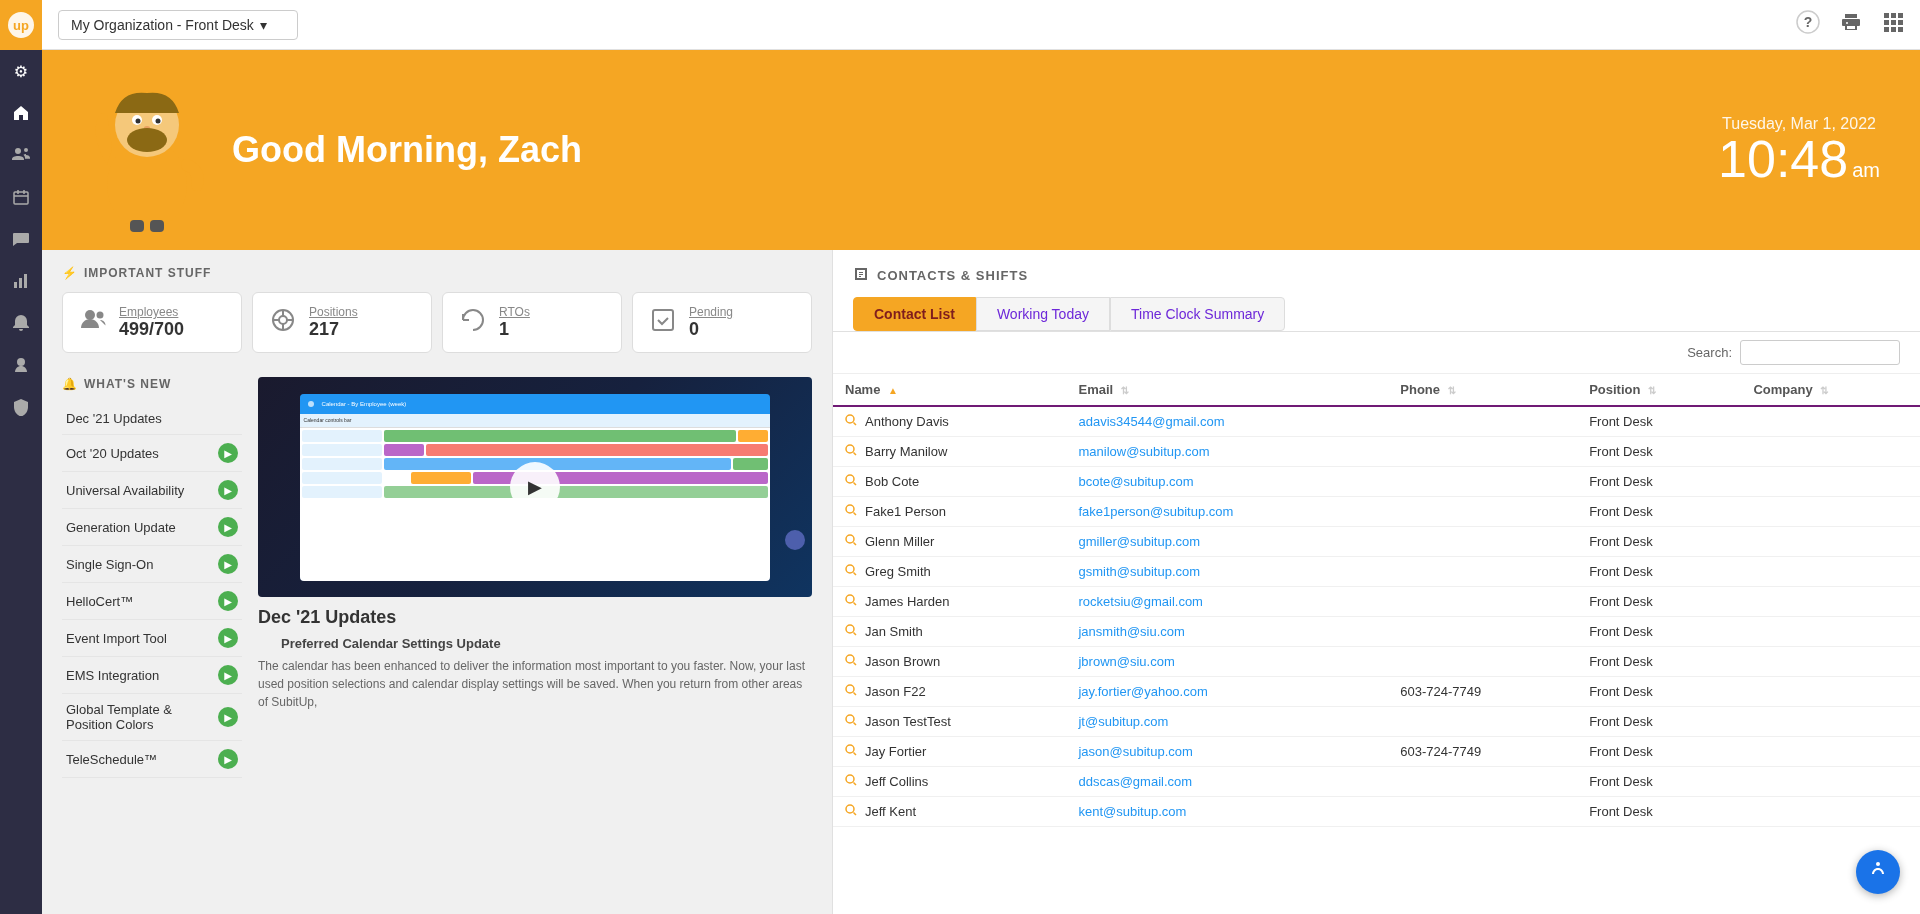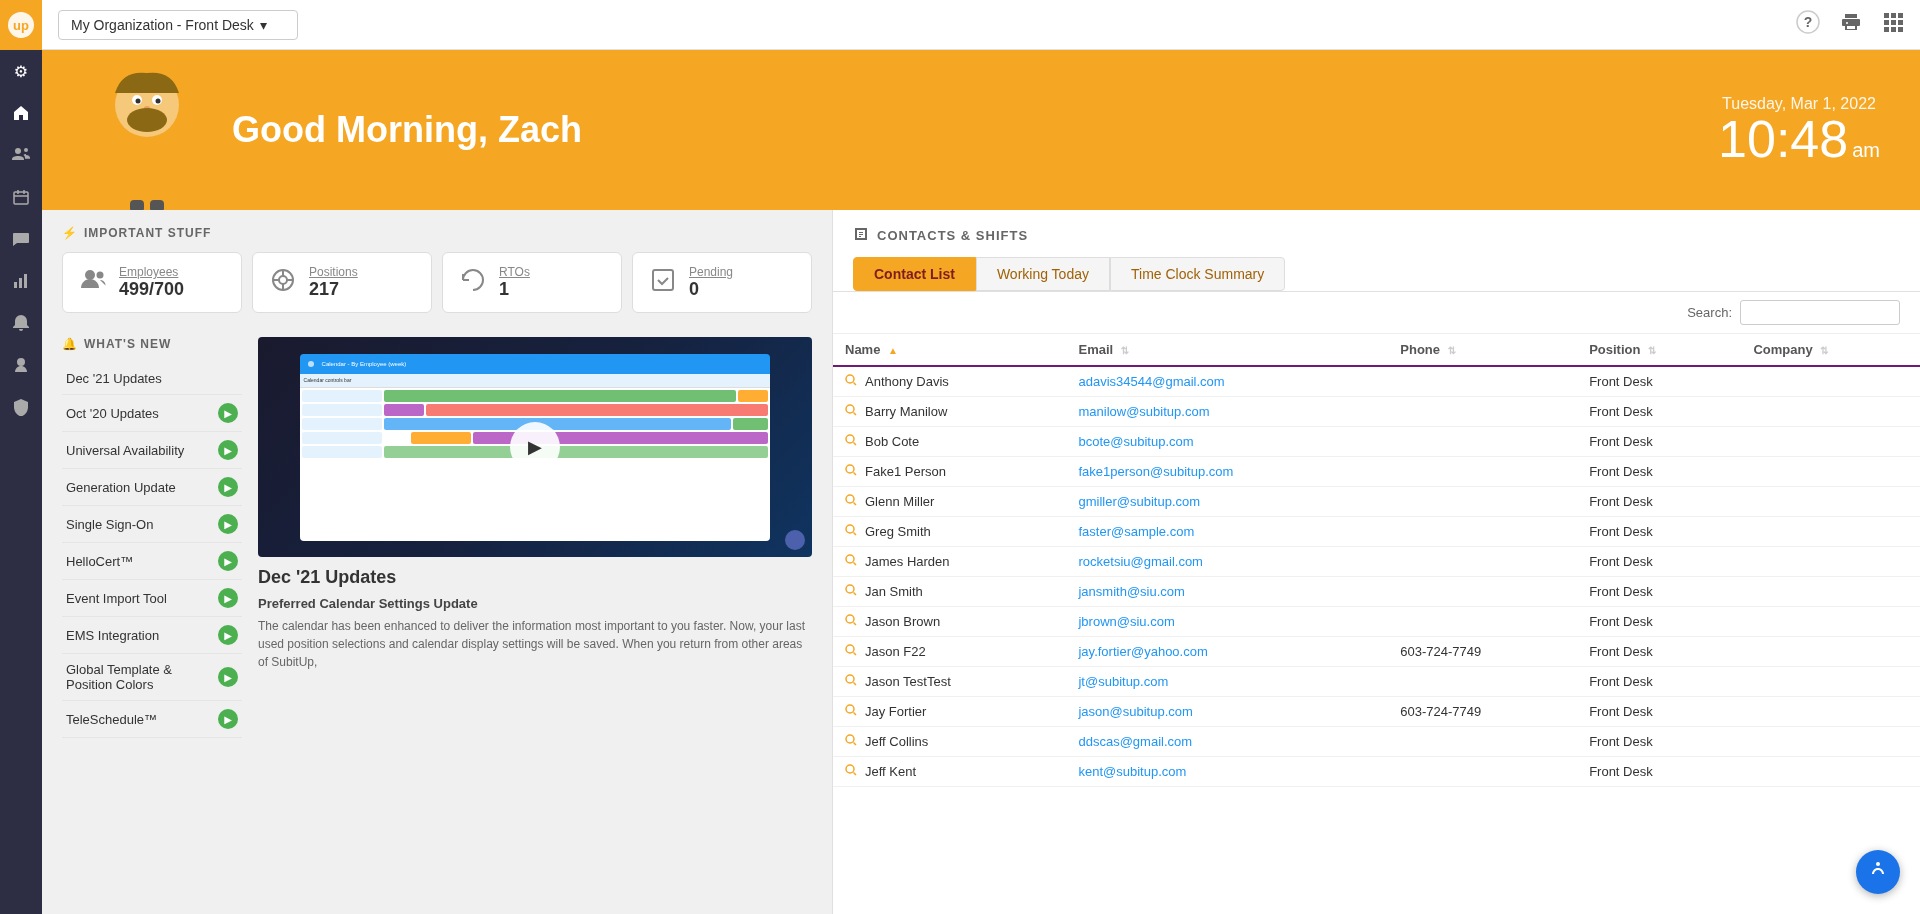--- a/index.html
+++ b/index.html
@@ -79,21 +79,21 @@
     }
     .topnav-right .icon-btn {
       color: #555;
       font-size: 18px;
       cursor: pointer;
     }
 
     
     .hero {
       background: #f5a623;
-      height: 160px;
+      height: 200px;
       display: flex;
       align-items: center;
       padding: 0 40px;
       position: relative;
       flex-shrink: 0;
       overflow: hidden;
     }
     .hero-mascot {
       width: 130px;
       height: 170px;
@@ -305,20 +305,21 @@
       font-size: 18px;
       font-weight: 700;
       color: #333;
       margin-bottom: 8px;
     }
     .news-article-subtitle {
       font-size: 13px;
       font-weight: 600;
       color: #444;
       margin-bottom: 6px;
+      margin-left: 23px;
     }
     .news-article-body {
       font-size: 12px;
       color: #666;
       line-height: 1.5;
     }
 
     
     .right-panel {
       flex: 1;
@@ -346,21 +347,21 @@
     .contacts-tabs {
       display: flex;
       gap: 0;
     }
     .contacts-tab {
       padding: 8px 20px;
       font-size: 14px;
       cursor: pointer;
       border: 1px solid #ddd;
       background: #f5f5f5;
-      color: #a16207;
+      color: #6d28d9;
     }
     .contacts-tab:first-child { border-radius: 4px 0 0 4px; }
     .contacts-tab:last-child { border-radius: 0 4px 4px 0; }
     .contacts-tab.active { background: #f5a623; color: #7f1d1d; border-color: #f5a623; font-weight: bold; }
 
     .contacts-search {
       padding: 8px 20px;
       display: flex;
       align-items: center;
       justify-content: flex-end;
@@ -902,21 +903,21 @@
           <span class="contact-search-icon">
             <svg width="12" height="12" viewBox="0 0 12 12" fill="none" stroke="#f5a623" stroke-width="1.5">
                         <circle cx="5" cy="5" r="4"></circle>
                         <line x1="8.5" y1="8.5" x2="11" y2="11"></line>
                       </svg>
           </span>
           <span>Greg Smith</span>
         </div>
       </td>
       <td>
-        <a class="email-link" href="mailto:gsmith@sample.com">faster@sample.com</a>
+        <a class="email-link" href="mailto:gsmith@sample.com">gsmith@subitup.com</a>
       </td>
       <td></td>
       <td>Front Desk</td>
       <td></td>
     </tr>
               <tr>
       <td>
         <div class="contact-name-cell">
           <span class="contact-search-icon">
             <svg width="12" height="12" viewBox="0 0 12 12" fill="none" stroke="#f5a623" stroke-width="1.5">

